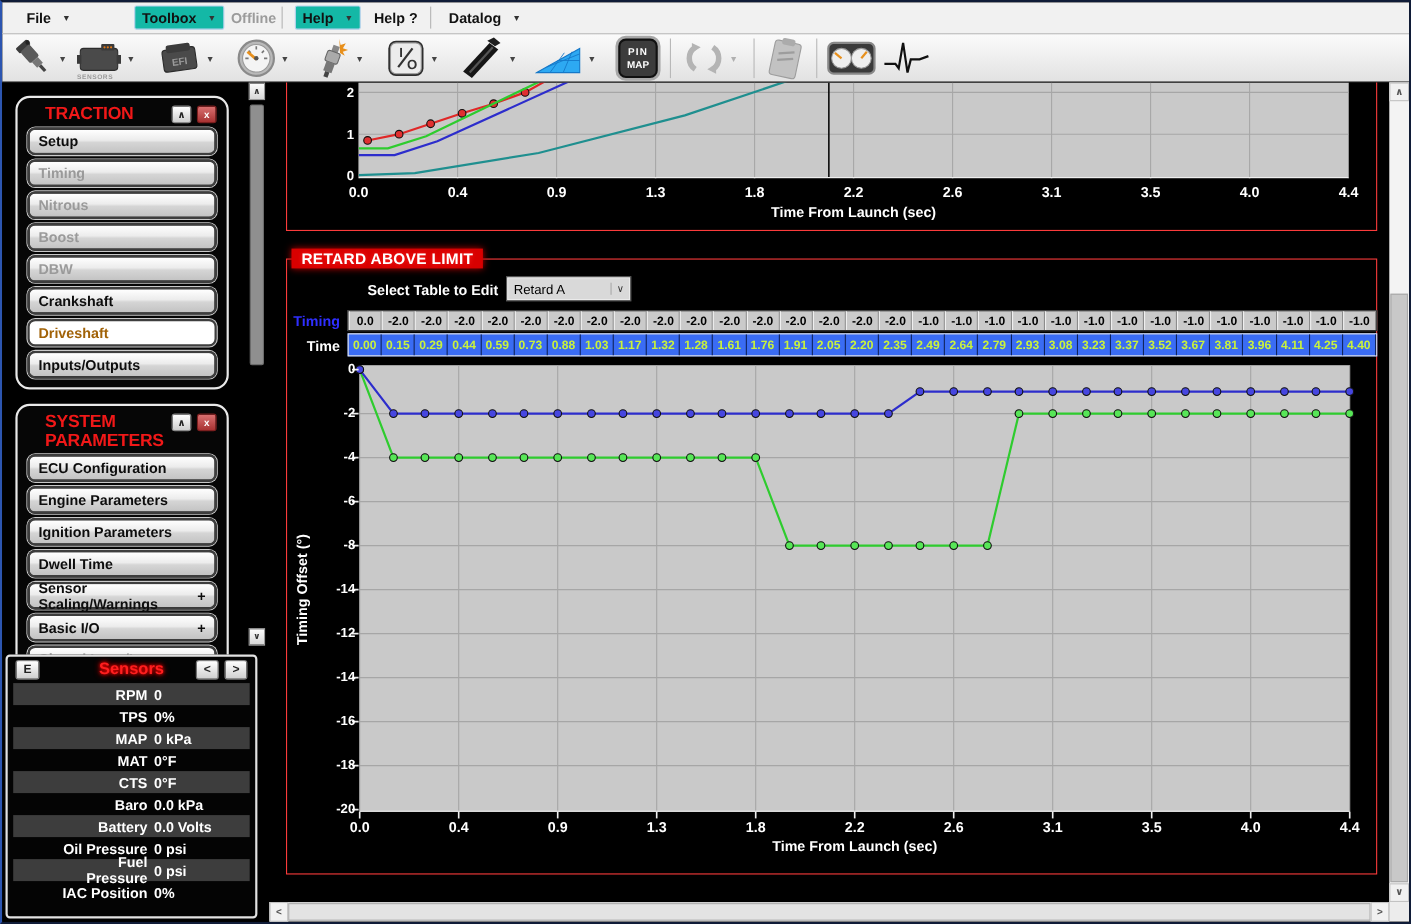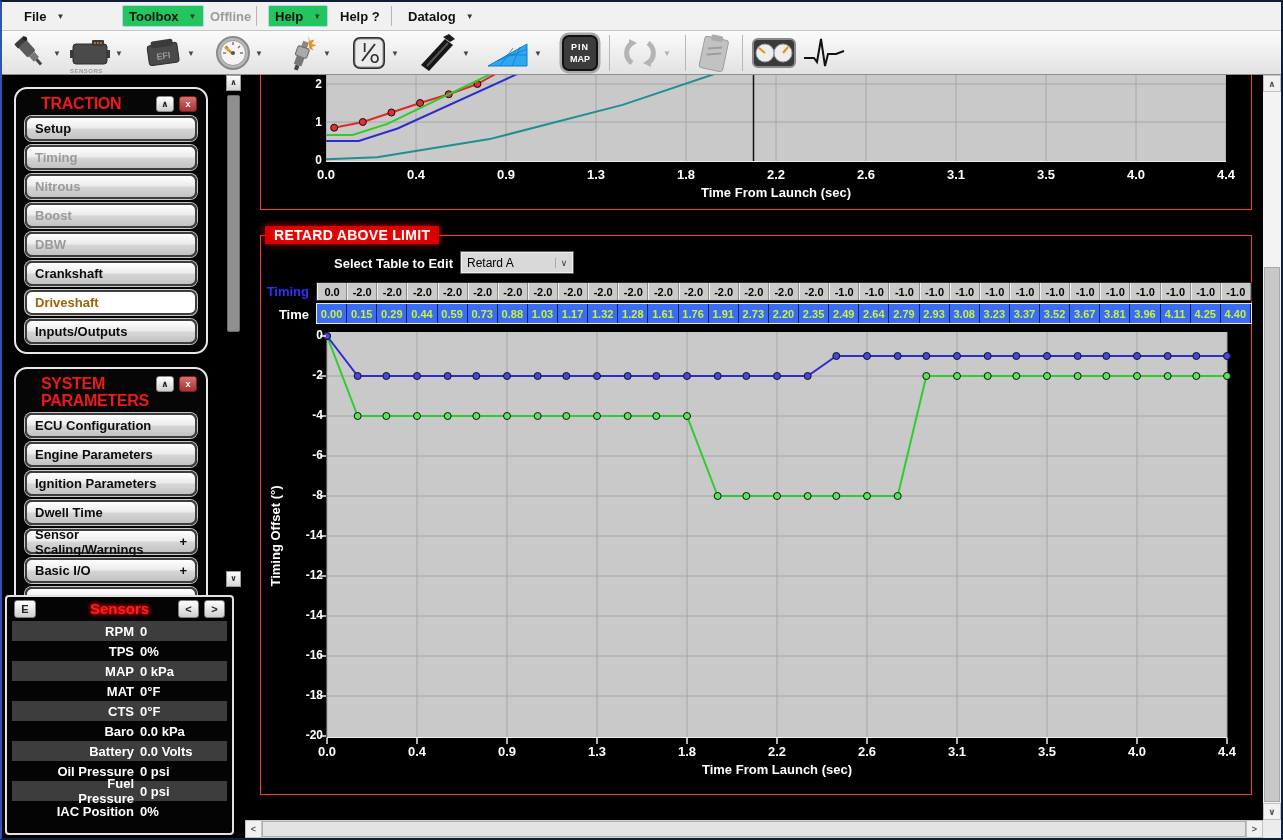--- a/index.html
+++ b/index.html
@@ -15,21 +15,21 @@
   }
   
   .menubar {
     position:absolute; left:0; top:0; width:1279px; height:29px;
     background:#f1f1f1; border-bottom:1px solid #c6c6c6;
   }
   .menu-item {
     position:absolute; top:3px; height:22px; display:flex; align-items:center;
     padding:0 6px; font-size:13px; font-weight:bold; color:#111; cursor:default;
   }
-  .menu-item.hl { background:#22c55e; border:1px solid #b9d3ee; border-radius:2px; }
+  .menu-item.hl { background:#14b8a6; border:1px solid #b9d3ee; border-radius:2px; }
   .menu-item.dis { color:#9b9b9b; }
   .menu-arrow { font-size:8px; margin-left:10px; color:#333; }
   .menu-sep { position:absolute; top:4px; width:1px; height:20px; background:#b5b5b5; }
   
   .toolbar {
     position:absolute; left:0; top:29px; width:1279px; height:44px;
     background:linear-gradient(#fbfbfb,#e2e2e2); border-bottom:1px solid #8f8f8f;
   }
   .tb-item { position:absolute; top:2px; height:40px; display:flex; align-items:center; }
   .tb-arrow { font-size:8px; color:#444; margin-left:3px; }
@@ -529,21 +529,21 @@
             <div class="cell">0.59</div>
             <div class="cell">0.73</div>
             <div class="cell">0.88</div>
             <div class="cell">1.03</div>
             <div class="cell">1.17</div>
             <div class="cell">1.32</div>
             <div class="cell">1.28</div>
             <div class="cell">1.61</div>
             <div class="cell">1.76</div>
             <div class="cell">1.91</div>
-            <div class="cell">2.73</div>
+            <div class="cell">2.05</div>
             <div class="cell">2.20</div>
             <div class="cell">2.35</div>
             <div class="cell">2.49</div>
             <div class="cell">2.64</div>
             <div class="cell">2.79</div>
             <div class="cell">2.93</div>
             <div class="cell">3.08</div>
             <div class="cell">3.23</div>
             <div class="cell">3.37</div>
             <div class="cell">3.52</div>

